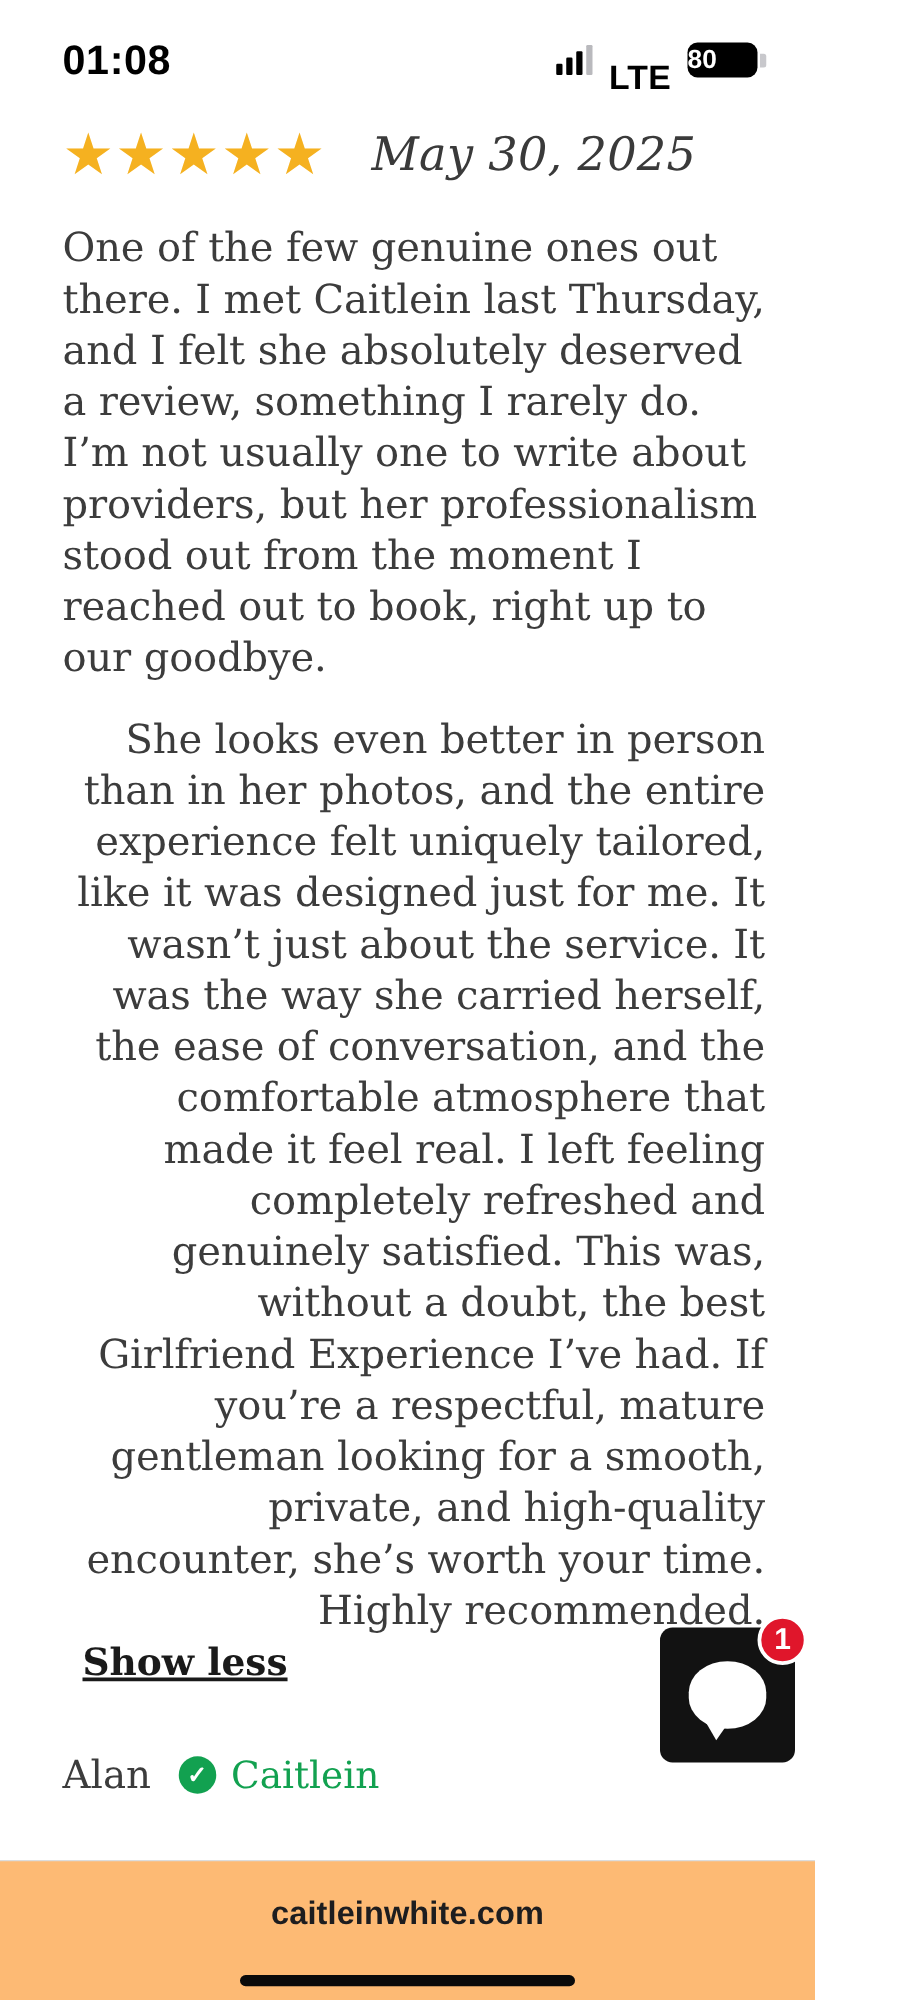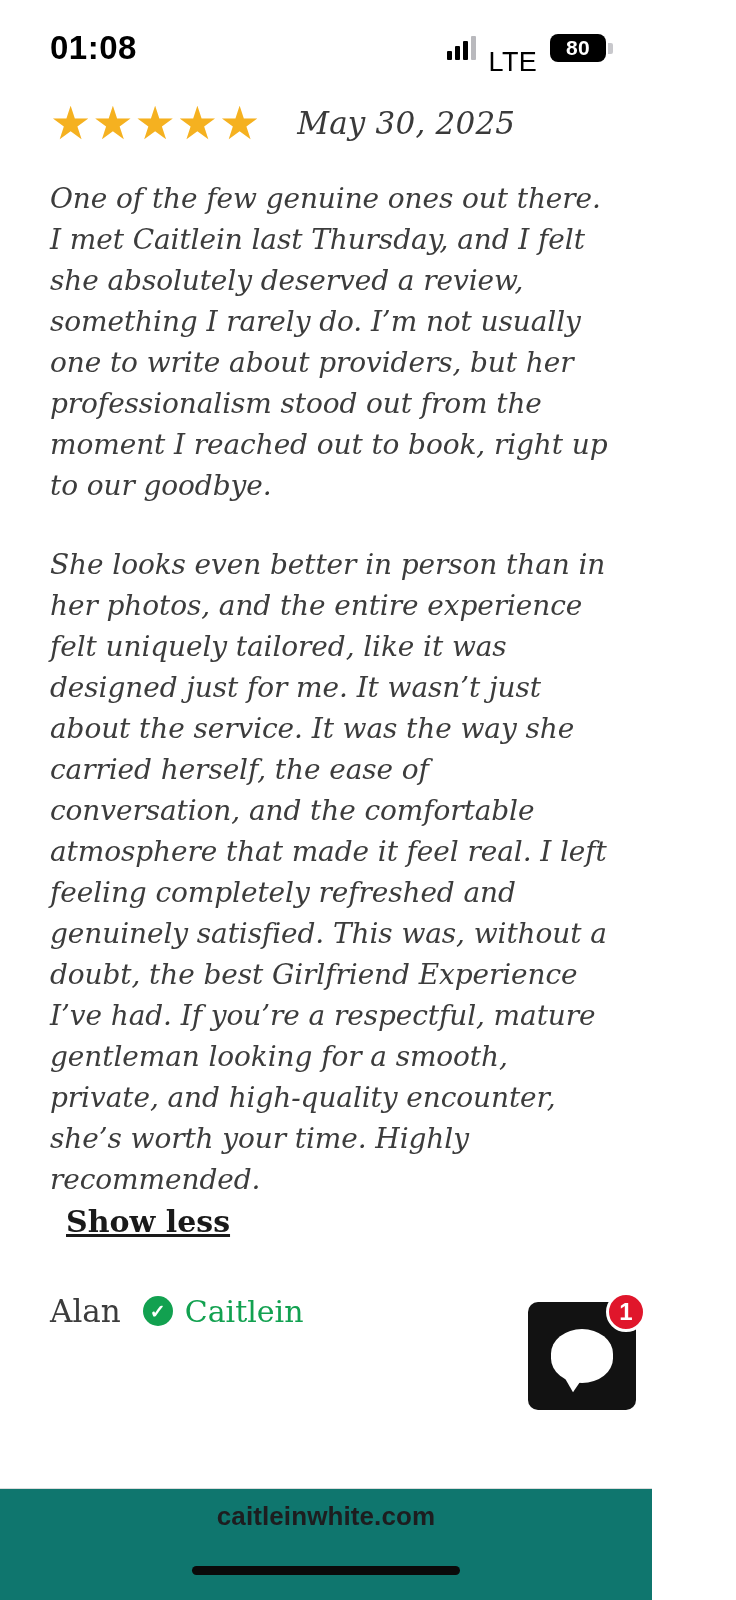--- a/index.html
+++ b/index.html
@@ -52,34 +52,33 @@
     width: 5px;
     background: #000;
     border-radius: 1px;
   }
   .signal i:nth-child(1) { height: 9px; }
   .signal i:nth-child(2) { height: 14px; }
   .signal i:nth-child(3) { height: 19px; }
   .signal i:nth-child(4) { height: 24px; background: #b9b9bd; }
   .lte {
     font-size: 27px;
-    font-weight: 400;
+    font-weight: 700;
     color: #000;
     letter-spacing: 0.3px;
     margin-top: 29px;
   }
   .battery {
     position: relative;
     width: 56px;
     height: 28px;
     border-radius: 8px;
     background: #000;
     display: flex;
     align-items: center;
-    justify-content: center;
   }
   .battery-level {
     color: #fff;
     font-size: 21px;
     font-weight: 700;
     letter-spacing: 0.2px;
   }
   .battery-cap {
     position: absolute;
     right: -7px;
@@ -105,36 +104,35 @@
   }
   .stars {
     font-size: 46px;
     letter-spacing: 1px;
     color: #F5B120;
     line-height: 1;
   }
   .review-date {
     font-family: "DejaVu Serif", serif;
     font-style: italic;
-    font-size: 31px;
+    font-size: 37px;
     color: #3a3a3a;
     letter-spacing: 0.2px;
   }
   .review-body {
     margin-top: 32px;
   }
   .review-body p {
     font-family: "DejaVu Serif", serif;
-    font-size: 28px;
+    font-size: 32px;
     line-height: 41px;
     color: #3c3c3c;
     letter-spacing: -0.1px;
-    font-style: italic;
-  }
-  .review-body p + p { margin-top: 38px; }
+  }
+  .review-body p + p { margin-top: 24px; text-align: right; }
 
   .show-less {
     margin-top: 4px;
     margin-left: 16px;
     font-family: "DejaVu Serif", serif;
     font-weight: bold;
     font-size: 30px;
     color: #1a1a1a;
     display: inline-block;
     cursor: pointer;
@@ -227,22 +225,22 @@
   }
 
   
   .bottom-bar {
     flex: 0 0 112px;
     border-top: 1px solid #dcdcdc;
     display: flex;
     flex-direction: column;
     align-items: center;
     justify-content: flex-start;
-    padding-top: 12px;
-    background: #0f766e;
+    padding-top: 26px;
+    background: #fdba74;
   }
   .site-url {
     font-size: 26px;
     font-weight: 600;
     color: #1d1d1f;
     letter-spacing: 0.1px;
   }
   .home-indicator {
     margin-top: 34px;
     width: 268px;

